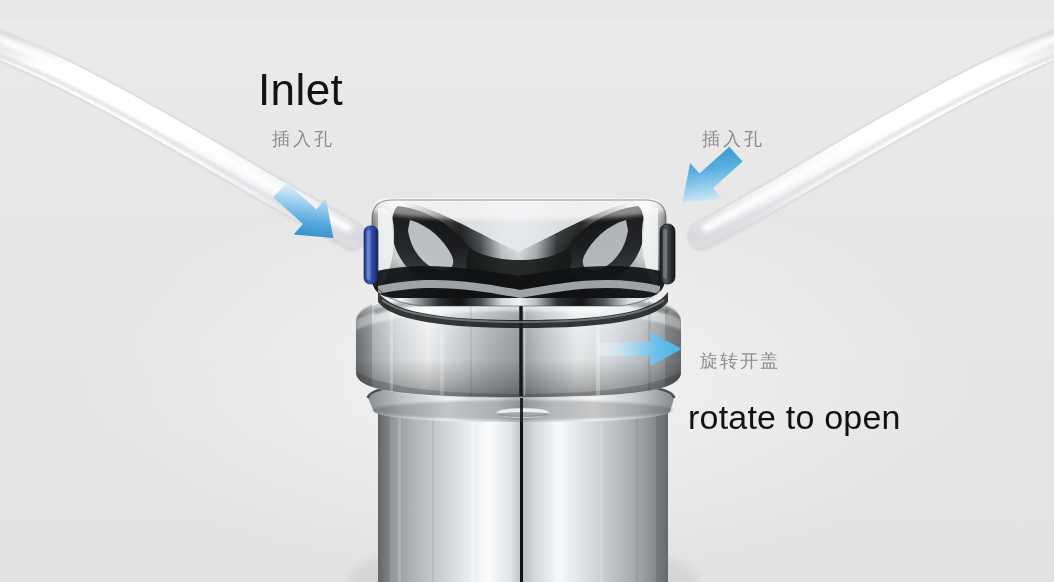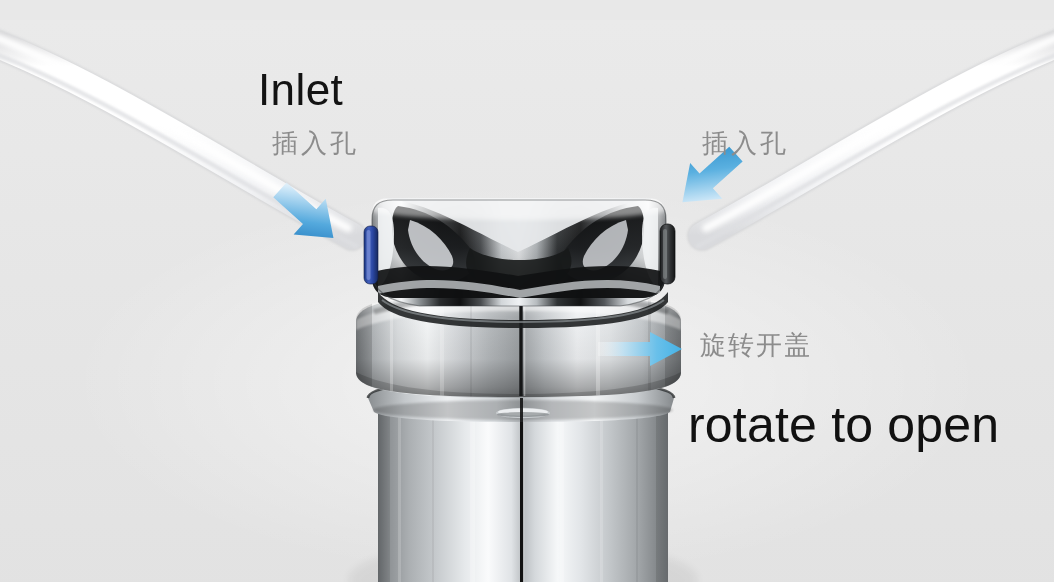--- a/index.html
+++ b/index.html
@@ -36,36 +36,36 @@
     color: #131313;
     font-size: 44px;
     font-weight: 400;
     letter-spacing: 0.4px;
     white-space: nowrap;
     line-height: 1;
   }
   .label-cn {
     position: absolute;
     color: #8c8c8c;
-    font-size: 26px;
+    font-size: 18px;
     font-weight: 400;
     letter-spacing: 3px;
     white-space: nowrap;
     line-height: 1;
   }
   #inlet-en { left: 258px; top: 48px; }
   #inlet-cn { left: 272px; top: 110px; }
   #outlet-en { left: 634px; top: 48px; }
   #outlet-cn { left: 702px; top: 110px; }
-  #rotate-cn { left: 700px; top: 312px; letter-spacing: 2px; text-align: right; }
+  #rotate-cn { left: 700px; top: 332px; letter-spacing: 2px; text-align: right; }
   #rotate-en {
     position: absolute;
     left: 688px; top: 380px;
     color: #111;
-    font-size: 50px;
+    font-size: 34px;
     letter-spacing: 0.2px;
     white-space: nowrap;
     line-height: 1;
   }
 
   
   .product { position: absolute; left: 0; top: 0; }
 
   
   .arrows { position: absolute; left: 0; top: 0; }

